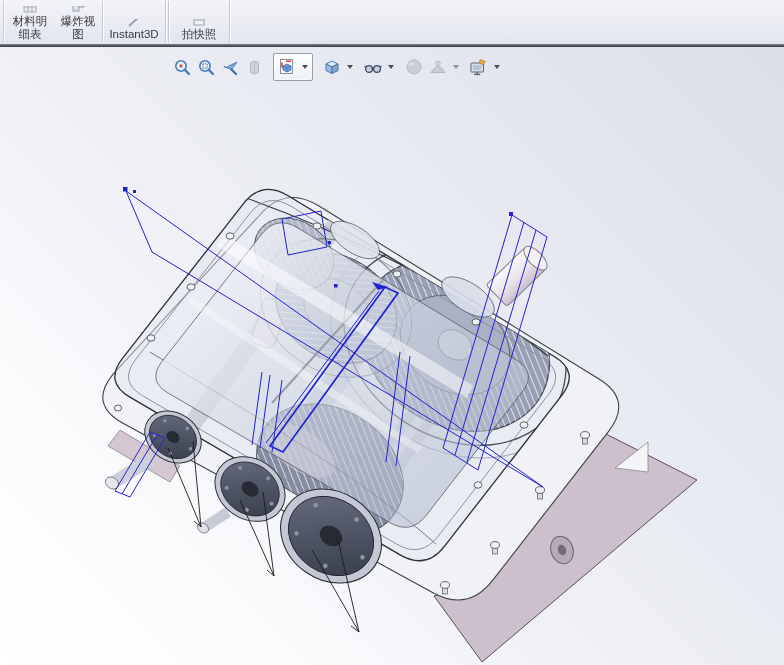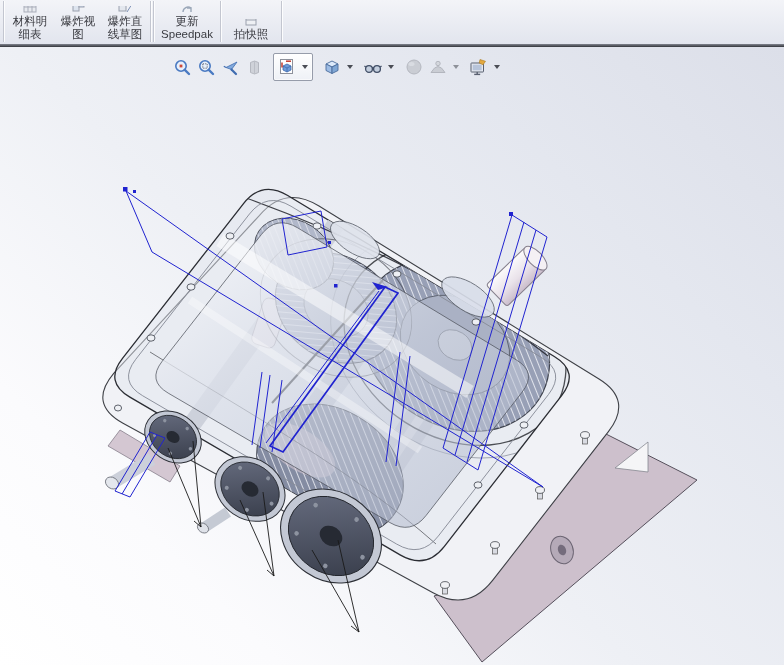--- a/index.html
+++ b/index.html
@@ -63,50 +63,34 @@
             <g stroke="#9aa0ad" stroke-width="1" fill="#dde4ef">
           <rect x="3" y="-2" width="6" height="7"></rect>
               <rect x="9" y="-5" width="5" height="6" fill="#c7d4ea"></rect>
             </g>
           </svg>
       </span>
       <span class="tb-label">爆炸视
 图</span>
     </button>
 
-    <button class="tb-btn" style="width:48px">
+
+    <div class="tb-sep"></div>
+
+    <button class="tb-btn" style="width:60px">
       <span class="tb-icon">
         <svg width="16" height="8">
-            <g stroke="#9aa0ad" stroke-width="1" fill="#e3e7ee">
-          <rect x="2" y="-3" width="7" height="8"></rect>
-              <line x1="10" y1="6" x2="15" y2="-2" stroke="#7d90b5"></line>
-            </g>
-          </svg>
-      </span>
-      <span class="tb-label">爆炸直
-线草图</span>
+            <line x1="3" y1="7" x2="13" y2="-2" stroke="#9aa0ad" stroke-width="2"></line>
+          </svg>
+      </span>
+      <span class="tb-label">Instant3D</span>
     </button>
 
     <div class="tb-sep"></div>
 
-
-    <div class="tb-sep"></div>
-
-    <button class="tb-btn" style="width:64px">
-      <span class="tb-icon">
-        <svg width="16" height="8">
-            <g stroke="#9aa7b8" stroke-width="1.4" fill="none">
-          <path d="M4,6 A5 5 0 0 1 12,2"></path>
-              <path d="M12,6 L12,2 L8,2"></path>
-            </g>
-          </svg>
-      </span>
-      <span class="tb-label">更新
-Speedpak</span>
-    </button>
 
     <div class="tb-sep"></div>
 
     <button class="tb-btn" style="width:58px">
       <span class="tb-icon">
         <svg width="16" height="8">
             <rect x="3" y="-2" width="10" height="8" fill="#eef0f4" stroke="#9aa0ad"></rect>
           <line x1="3" y1="1" x2="13" y2="1" stroke="#9aa0ad"></line>
           </svg>
       </span>

